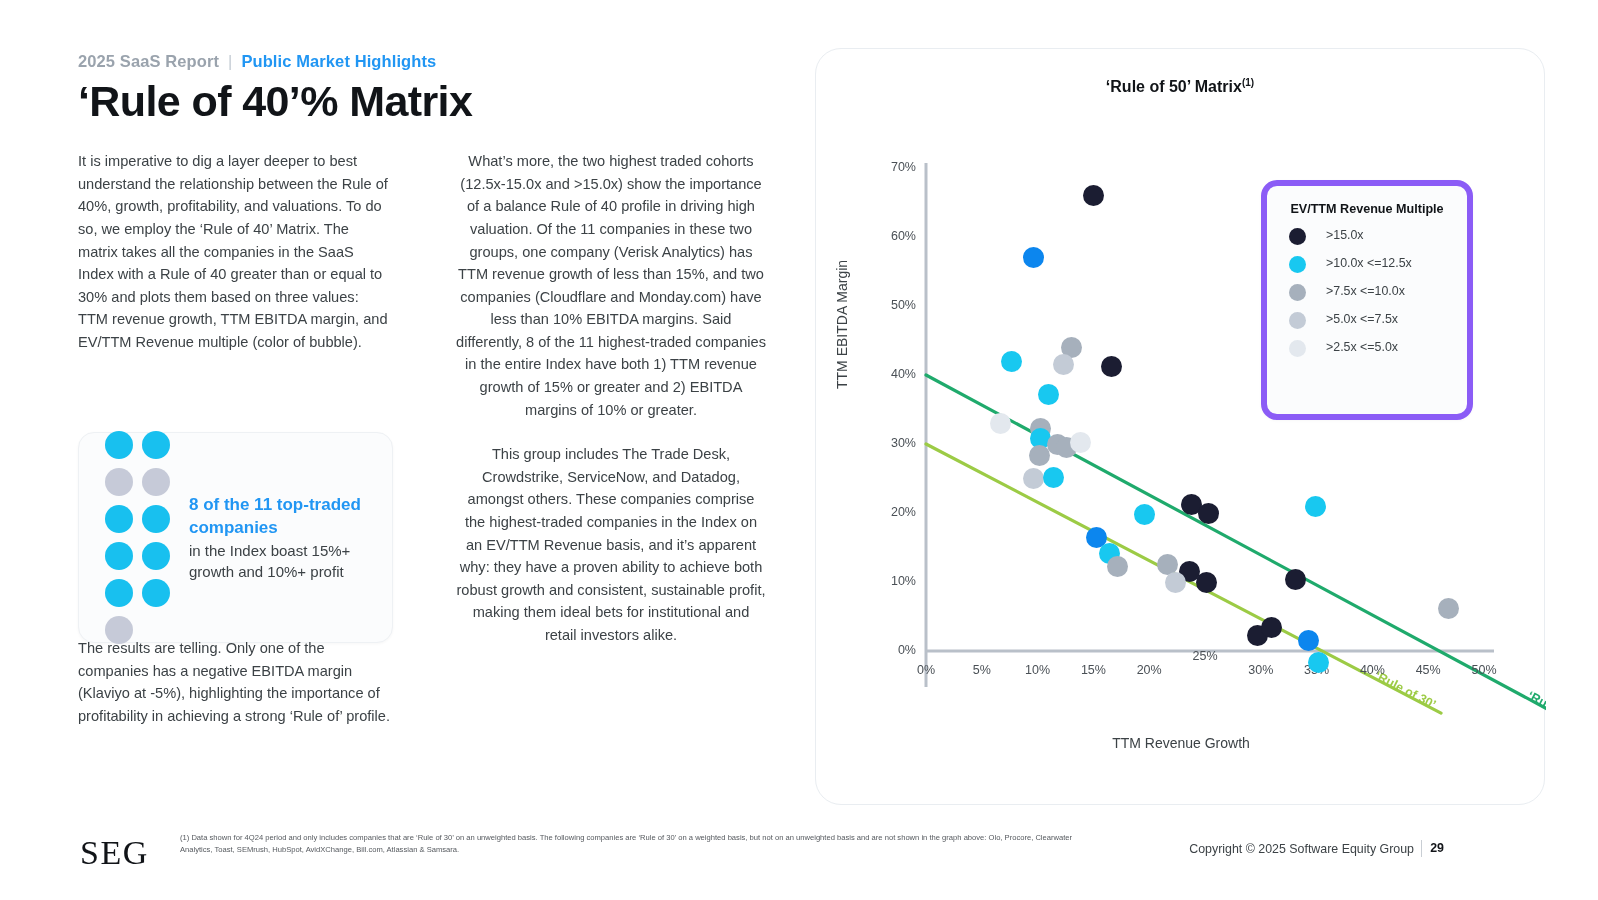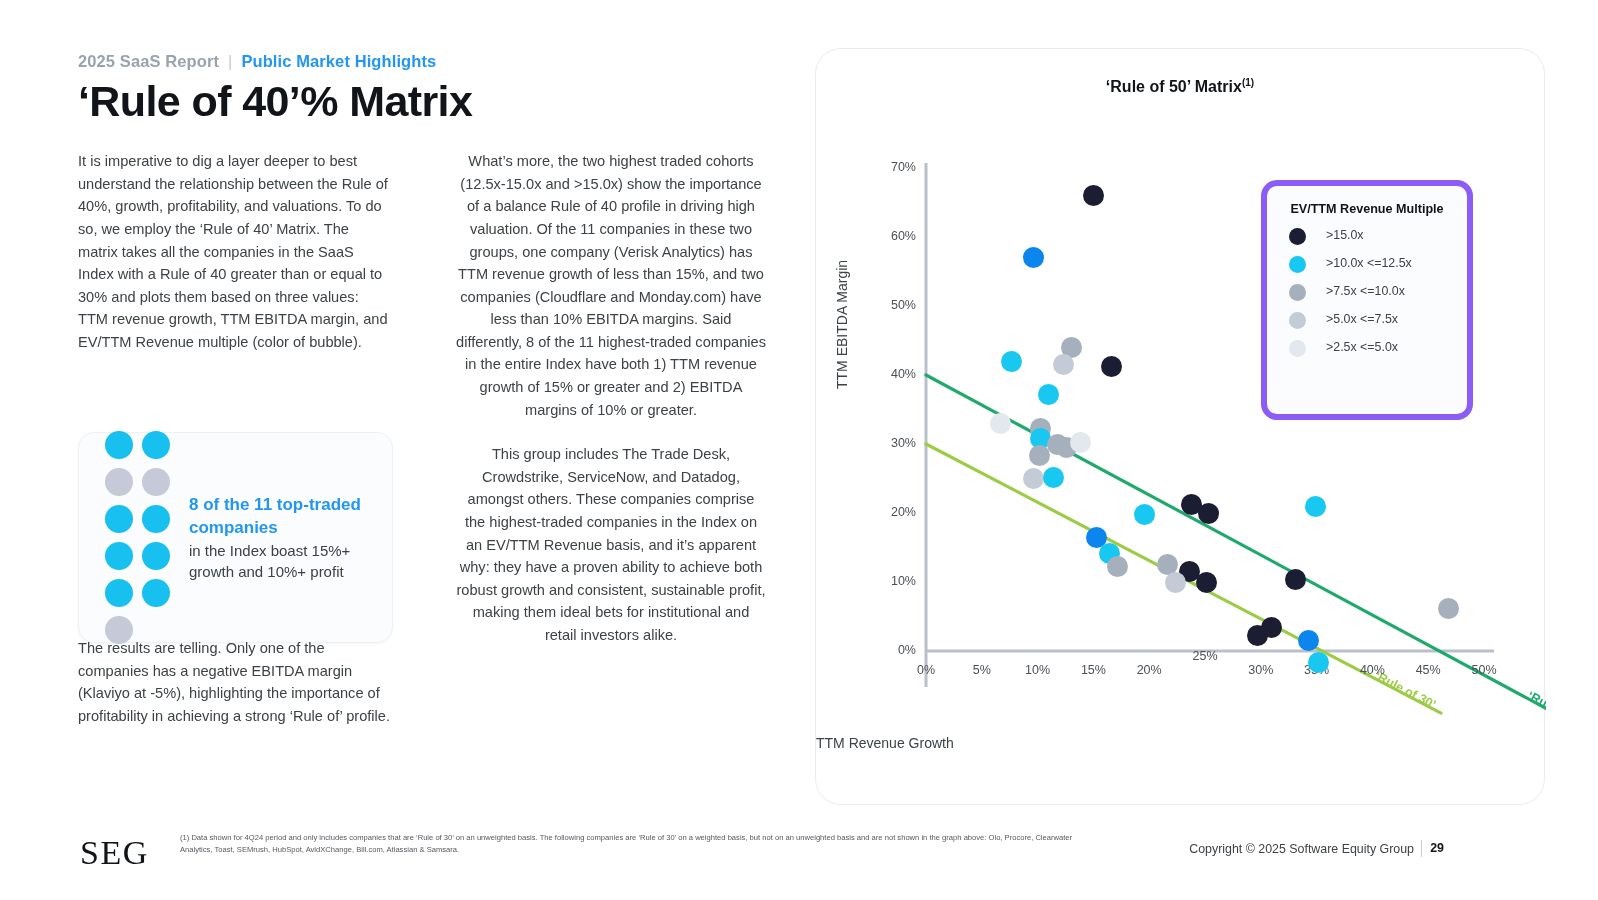--- a/index.html
+++ b/index.html
@@ -90,21 +90,21 @@
   }
 
   
   .ylabel {
     position:absolute; left:18px; top:340px;
     transform:rotate(-90deg); transform-origin:left top;
     font-size:14px; color:#3c4246; white-space:nowrap;
   }
   .xlabel {
     position:absolute; left:0; top:686px; width:730px;
-    font-size:14px; color:#3c4246;
+    text-align:center; font-size:14px; color:#3c4246;
   }
   .ytick {
     position:absolute; font-size:12.5px; color:#4a5056;
     text-align:right; width:48px;
   }
   .xtick {
     position:absolute; font-size:12.5px; color:#4a5056;
     text-align:center; width:44px;
   }
 

